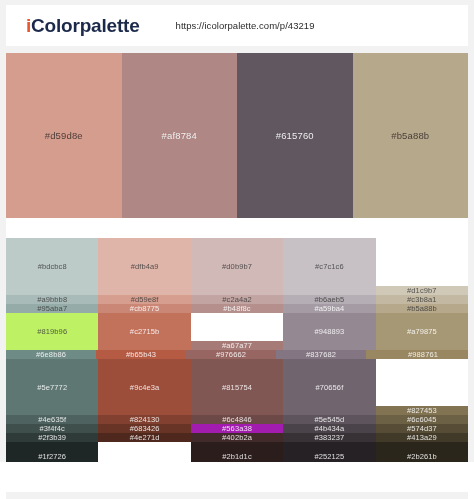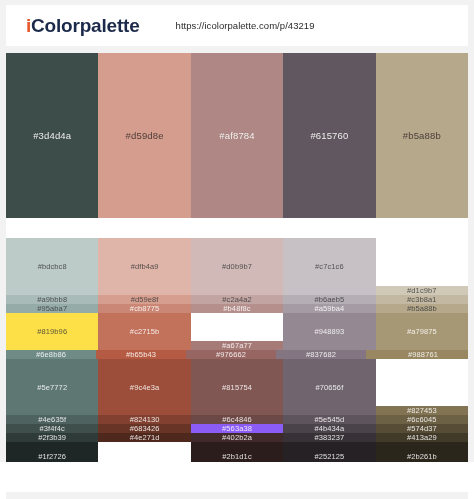--- a/index.html
+++ b/index.html
@@ -150,23 +150,20 @@
 <div class="page">
 
   <div class="header">
     <div class="brand">
       <span class="brand-i">i</span><span class="brand-rest">Colorpalette</span>
     </div>
     <div class="url">https://icolorpalette.com/p/43219</div>
   </div>
 
   <div class="main-band">
-      <div class="main-swatch" style="background: rgb(61, 77, 74);">
-        <span class="main-swatch-label">#3d4d4a</span>
-      </div>
       <div class="main-swatch dark-text" style="background: rgb(213, 157, 142);">
         <span class="main-swatch-label">#d59d8e</span>
       </div>
       <div class="main-swatch" style="background: rgb(175, 135, 132);">
         <span class="main-swatch-label">#af8784</span>
       </div>
       <div class="main-swatch" style="background: rgb(97, 87, 96);">
         <span class="main-swatch-label">#615760</span>
       </div>
       <div class="main-swatch dark-text" style="background: rgb(181, 168, 139);">
@@ -222,21 +219,21 @@
           <span class="grid-label">#b48f8c</span>
         </div>
         <div class="grid-cell" style="background: rgb(165, 155, 164);">
           <span class="grid-label">#a59ba4</span>
         </div>
         <div class="grid-cell dark-text" style="background: rgb(181, 168, 139);">
           <span class="grid-label">#b5a88b</span>
         </div>
       </div>
       <div class="grid-row">
-        <div class="grid-cell dark-text" style="background: #fde047;">
+        <div class="grid-cell dark-text" style="background: #bef264;">
           <span class="grid-label">#819b96</span>
         </div>
         <div class="grid-cell" style="background: rgb(194, 113, 91);">
           <span class="grid-label">#c2715b</span>
         </div>
         <div class="grid-cell" style="background: rgb(166, 122, 119); margin-top: 28px;">
           <span class="grid-label">#a67a77</span>
         </div>
         <div class="grid-cell" style="background: rgb(148, 136, 147);">
           <span class="grid-label">#948893</span>
@@ -296,21 +293,21 @@
           <span class="grid-label">#6c6045</span>
         </div>
       </div>
       <div class="grid-row">
         <div class="grid-cell" style="background: rgb(63, 79, 76);">
           <span class="grid-label">#3f4f4c</span>
         </div>
         <div class="grid-cell" style="background: rgb(104, 52, 38);">
           <span class="grid-label">#683426</span>
         </div>
-        <div class="grid-cell" style="background: #8b5cf6;">
+        <div class="grid-cell" style="background: #a21caf;">
           <span class="grid-label">#563a38</span>
         </div>
         <div class="grid-cell" style="background: rgb(75, 67, 74);">
           <span class="grid-label">#4b434a</span>
         </div>
         <div class="grid-cell" style="background: rgb(87, 77, 55);">
           <span class="grid-label">#574d37</span>
         </div>
       </div>
       <div class="grid-row">

